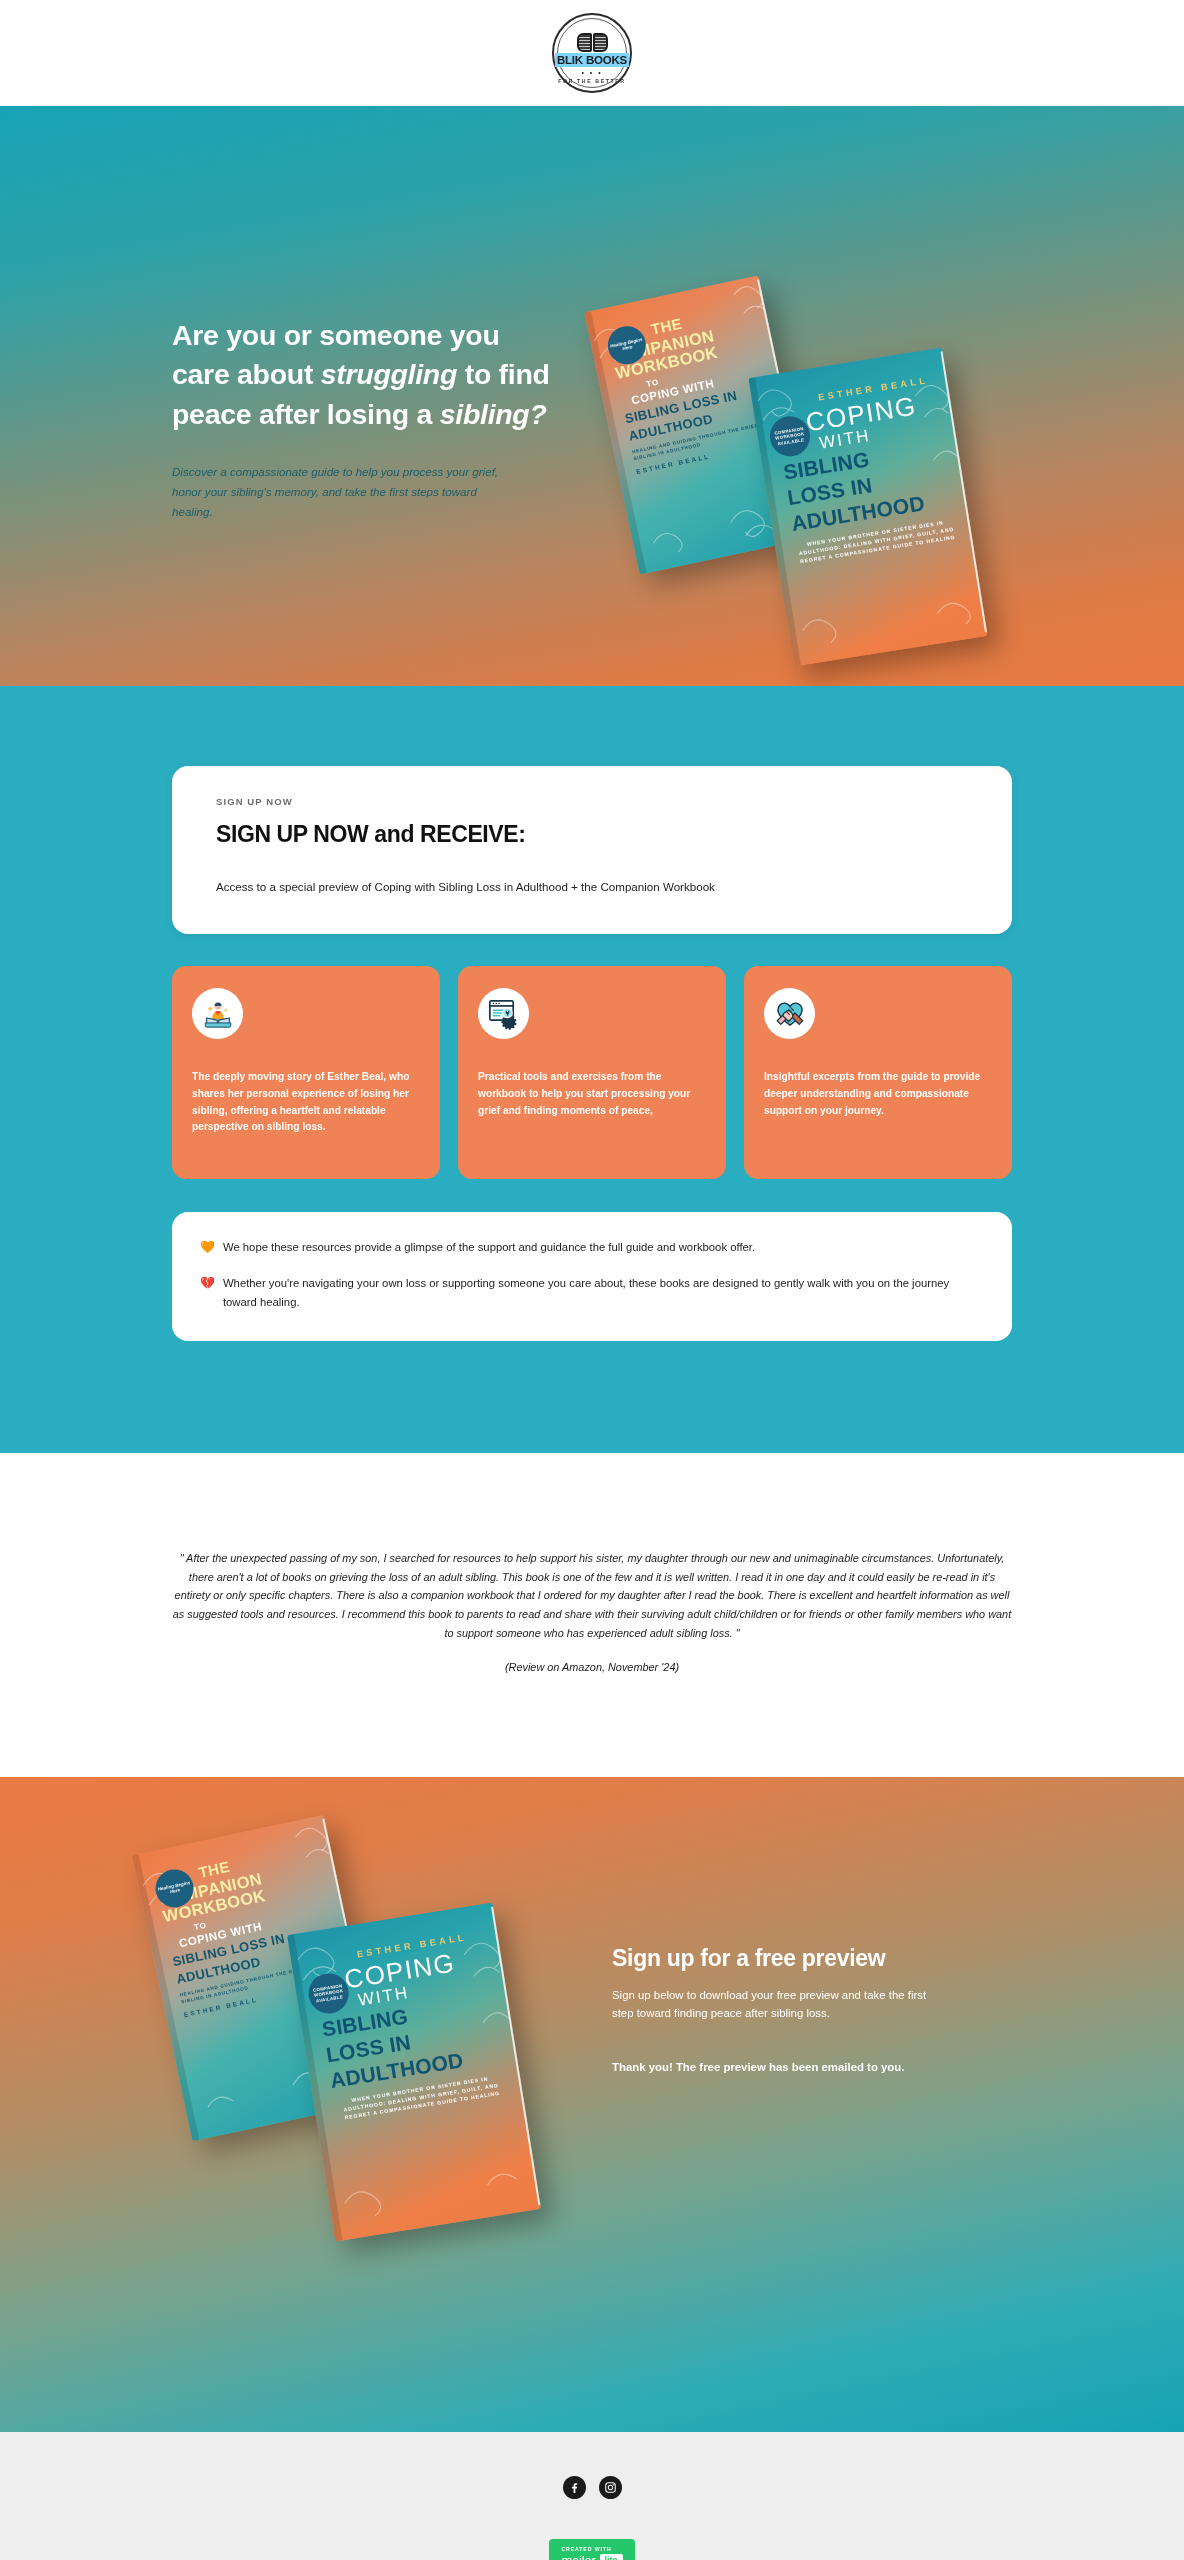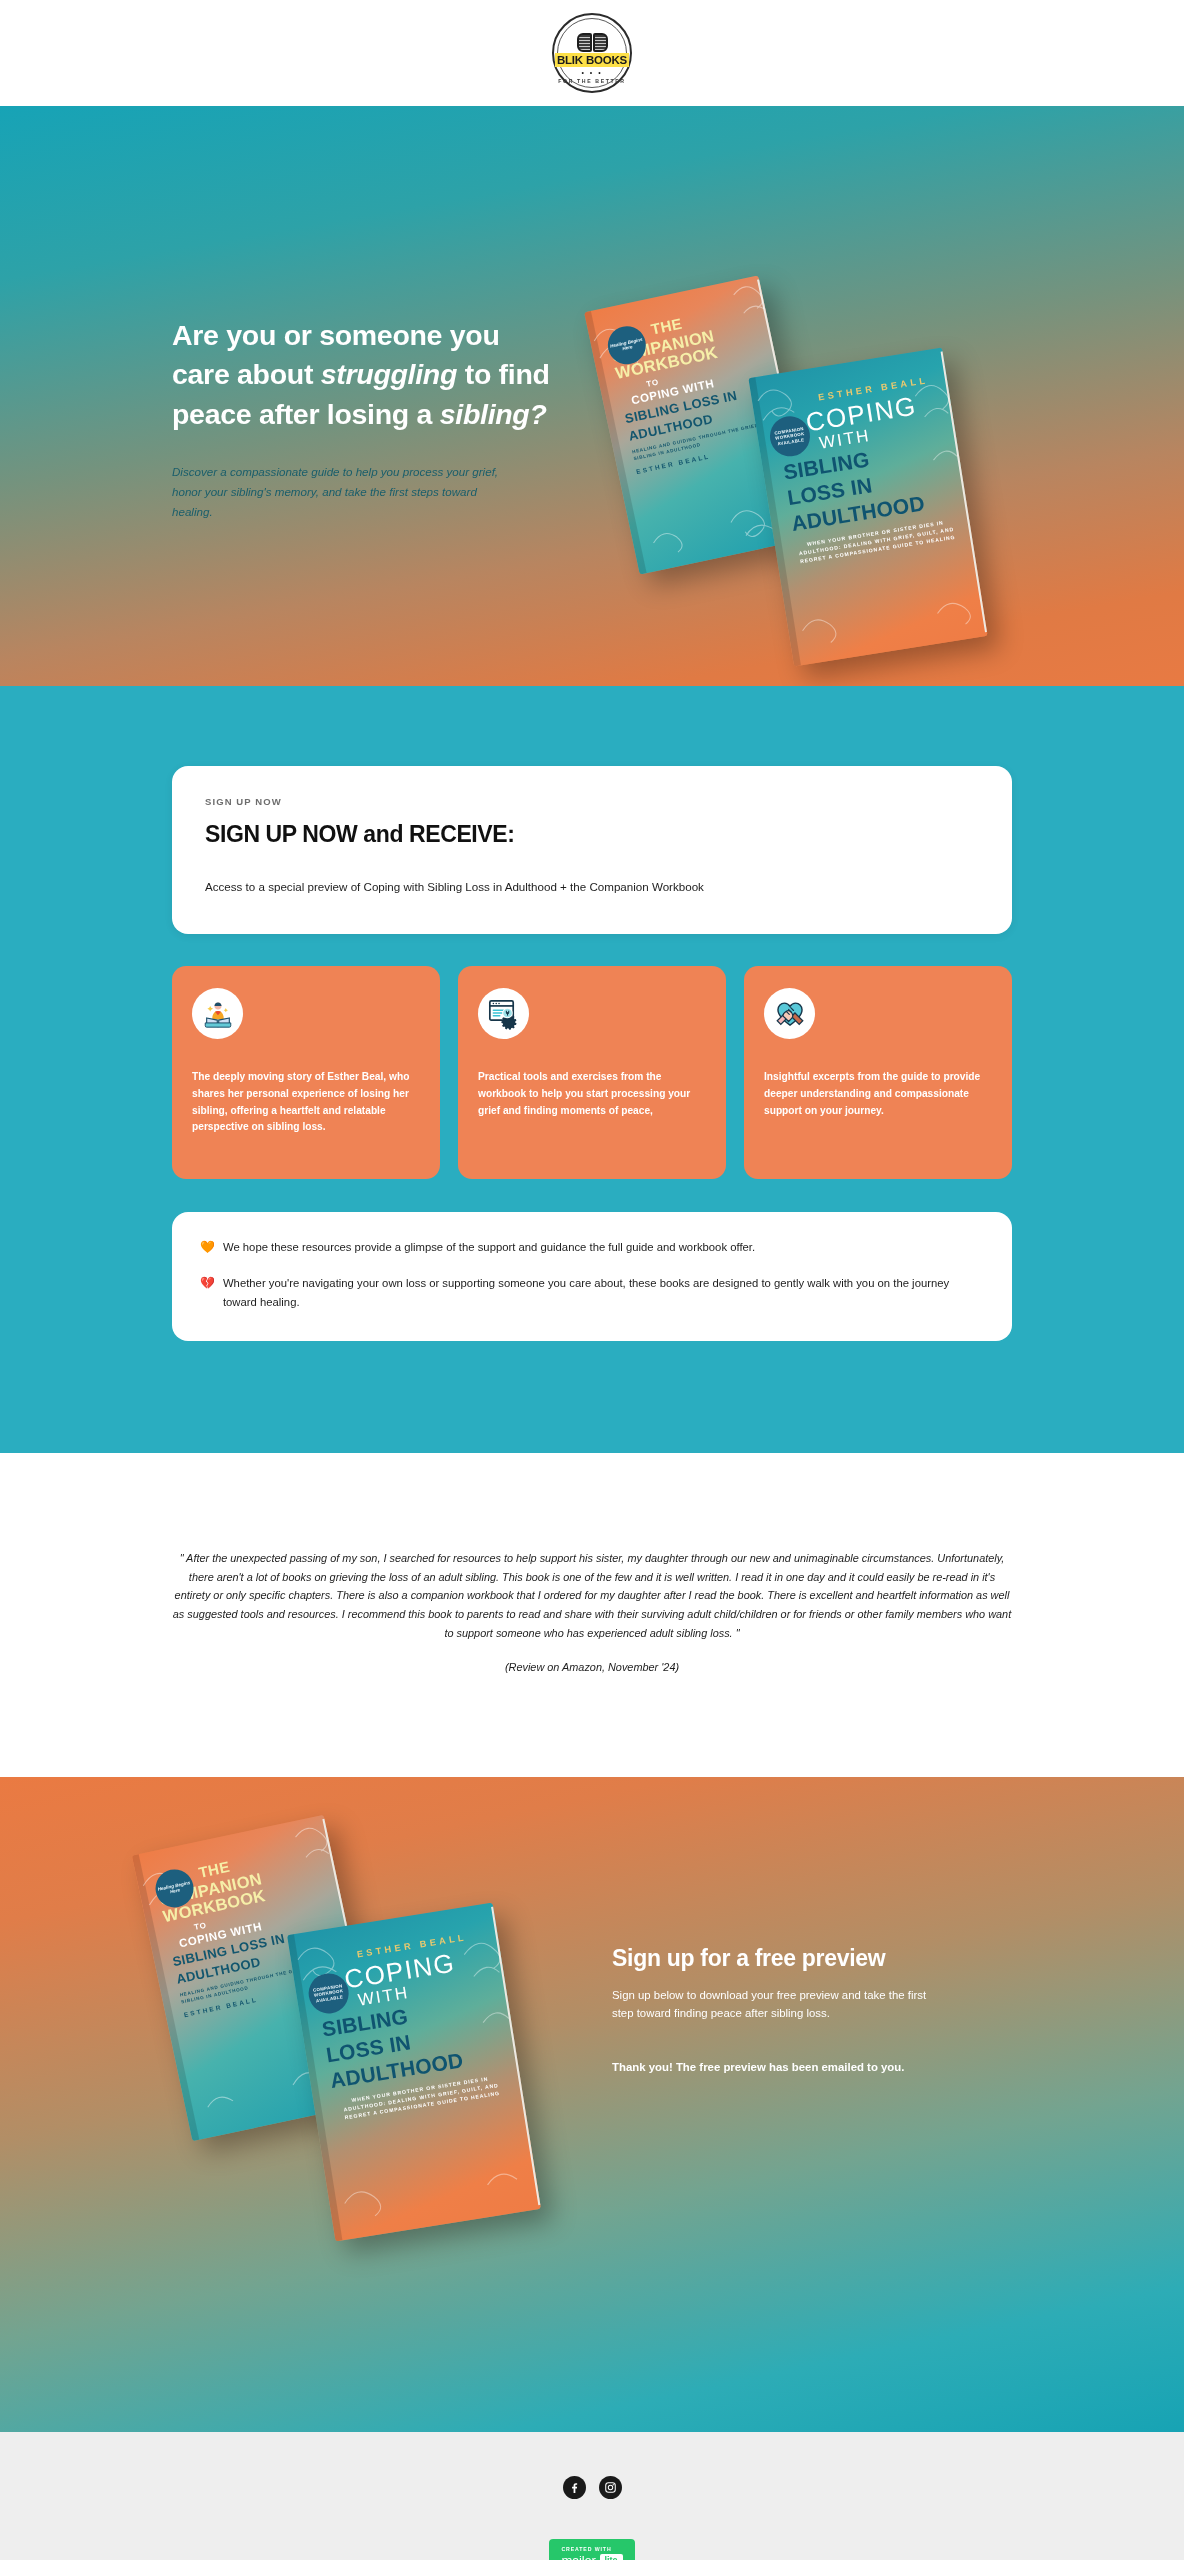--- a/index.html
+++ b/index.html
@@ -45,21 +45,21 @@
     width: 15px; height: 19px;
     background: repeating-linear-gradient(to bottom,#3b3b3b 0 2px,#c9c9c9 2px 3px);
     border: 2px solid #1e1e1e;
     border-radius: 2px 6px 6px 2px;
   }
   .logo-book.flip { border-radius: 6px 2px 2px 6px; }
   .logo-name {
     position: relative; z-index: 2;
     font-size: 11.5px; font-weight: 700; letter-spacing: -0.2px;
     color: #1b1b1b;
-    background: #fde047;
+    background: #7dd3fc;
     padding: 1px 2px;
     margin-top: 1px;
     white-space: nowrap;
   }
   .logo-dots {
     position: relative; z-index: 2;
     font-size: 7px; color: #1b1b1b; letter-spacing: 2px;
     line-height: 1; margin-top: 2px;
   }
   .logo-tag {
@@ -227,21 +227,21 @@
   
   .teal-section {
     background: #2aadc0;
     padding: 80px 0 0 0;
   }
   .container { width: 840px; margin: 0 auto; }
 
   .signup-card {
     background: #ffffff;
     border-radius: 16px;
-    padding: 30px 28px 38px 33px;
+    padding: 30px 28px 38px 44px;
     box-shadow: 0 2px 8px rgba(0,0,0,.07);
   }
   .eyebrow {
     font-size: 9.5px; font-weight: 700; letter-spacing: 1.1px;
     color: #6d6d6d; text-transform: uppercase;
   }
   .signup-heading {
     margin-top: 14px;
     font-size: 23px; font-weight: 800; letter-spacing: -0.4px;
     color: #111111;

